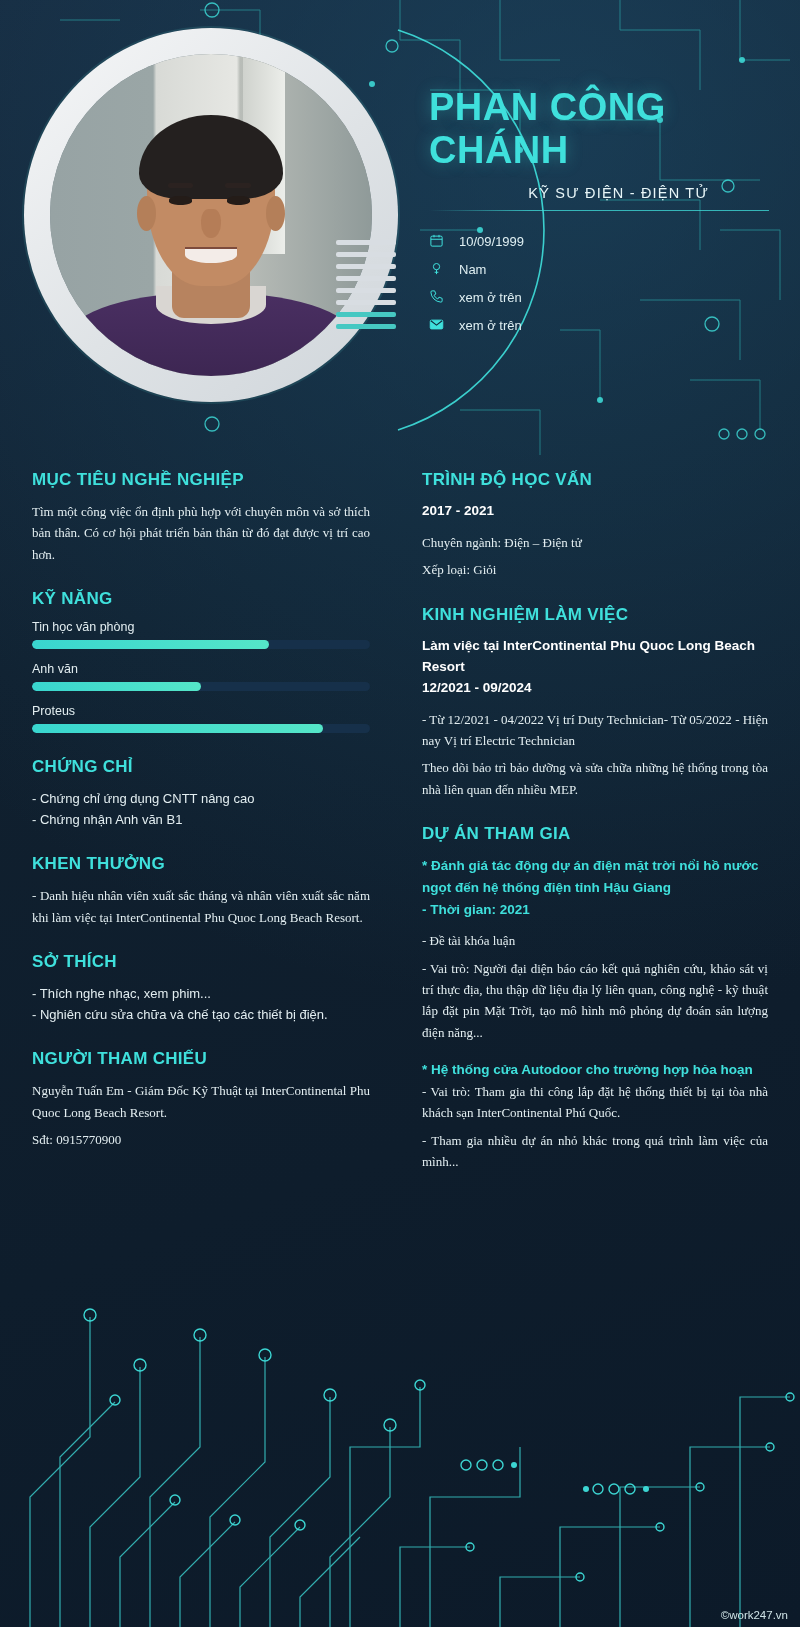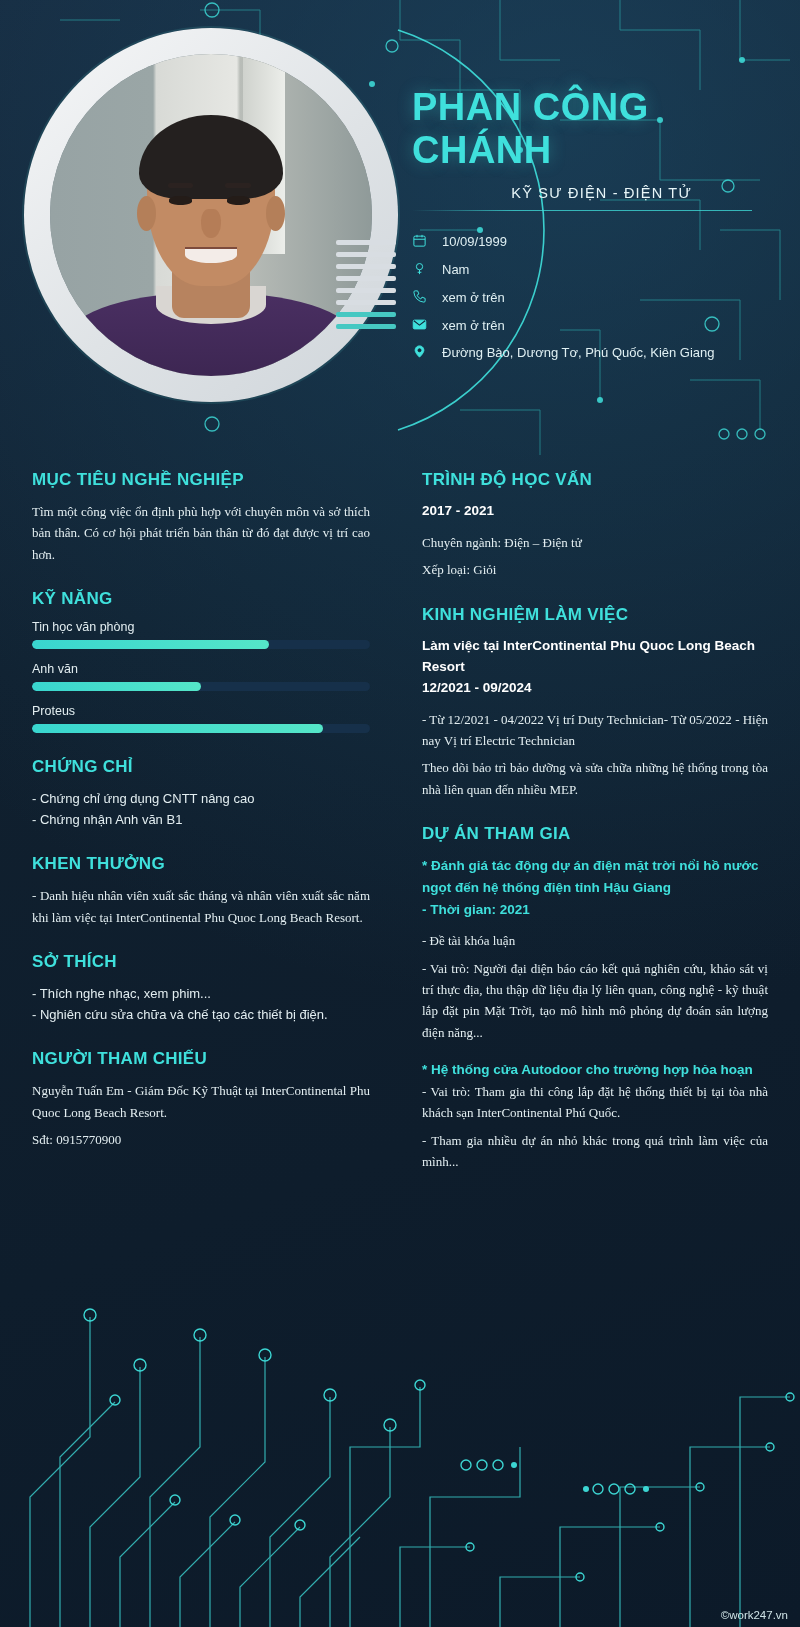--- a/index.html
+++ b/index.html
@@ -82,21 +82,21 @@
     background: #b57d57; border-radius: 40% 40% 50% 50%; }
   .ph-mouth { position: absolute; left: 42%; top: 60%; width: 16%; height: 5%;
     background: #f3ece8; border-radius: 0 0 60% 60%; border-top: 2px solid #7d4b3c; }
 
   .hatch { position: absolute; right: 404px; top: 240px; width: 60px; height: 110px; }
   .hatch i { display: block; height: 5px; margin-bottom: 7px; background: #d8dde2; border-radius: 2px; }
   .hatch i.c { background: #46c8c2; }
 
   .head-right {
     position: absolute;
-    left: 412px;
+    left: 429px;
     top: 86px;
     width: 340px;
   }
   .name {
     color: #3fe0dc;
     font-size: 38px;
     font-weight: bold;
     line-height: 1.12;
     letter-spacing: .5px;
     text-shadow: 0 0 16px rgba(63,224,220,.35);
@@ -286,29 +286,20 @@
         <div class="c-row">
           <span class="c-ico">
             <svg viewBox="0 0 24 24">
                 <rect x="2" y="5" width="20" height="14" rx="2" fill="#3fe0dc" stroke="#3fe0dc"></rect>
                 <path d="M3 6l9 7 9-7" stroke="#11273a" stroke-width="1.8"></path>
               </svg>
           </span>
           <span class="c-txt">xem ở trên</span>
         </div>
 
-        <div class="c-row">
-          <span class="c-ico">
-            <svg viewBox="0 0 24 24">
-                <path d="M12 21s7-6.5 7-11a7 7 0 1 0-14 0c0 4.5 7 11 7 11z" fill="#3fe0dc" stroke="#3fe0dc"></path>
-                <circle cx="12" cy="10" r="2.4" fill="#11273a" stroke="#11273a"></circle>
-              </svg>
-          </span>
-          <span class="c-txt">Đường Bào, Dương Tơ, Phú Quốc, Kiên Giang</span>
-        </div>
 
       </div>
     </div>
   </div>
 
   <div class="body">
 
     <div class="col left">
 
       <div class="sec-block">

